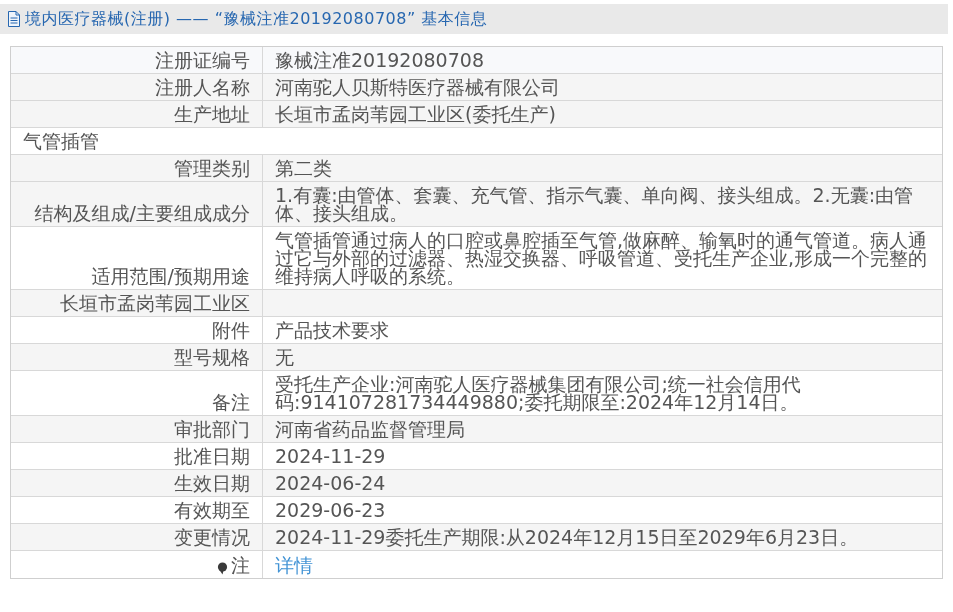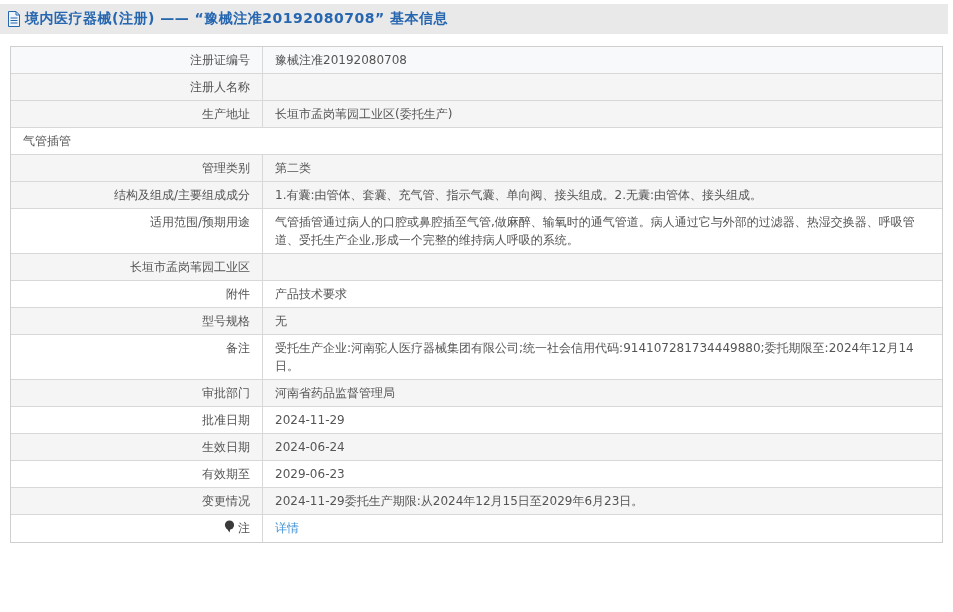--- a/index.html
+++ b/index.html
@@ -13,30 +13,30 @@
     --barbg:#e9e9e9;
   }
   *{box-sizing:border-box;margin:0;padding:0;}
   html,body{width:953px;height:612px;overflow:hidden;background:#ffffff;
     font-family:"DejaVu Sans","Liberation Sans",sans-serif;}
   .title-bar{
     margin:4px 5px 0 0;height:30px;background:var(--barbg);
     display:flex;align-items:center;padding-left:7px;
   }
   .doc-icon{display:inline-flex;margin-right:4px;}
-  .title-text{font-size:14px;font-weight:bold;color:var(--accent);letter-spacing:0.5px;}
+  .title-text{font-size:16px;font-weight:normal;color:var(--accent);letter-spacing:0.5px;}
   .info-table{
     margin:12px 10px 0 10px;width:933px;
     border:1px solid var(--border);background:#fff;
   }
   .row{display:flex;align-items:stretch;border-bottom:1px solid #d8d8d8;background:#ffffff;min-height:27px;}
   .row:last-child{border-bottom:none;}
   .row.alt{background:var(--stripe);}
   .row.first{background:var(--firstrow);}
-  .cell{display:flex;align-items:flex-start;font-size:12px;line-height:18px;padding:4px 12px;}
+  .cell{display:flex;align-items:flex-end;font-size:19px;line-height:18px;padding:4px 12px;}
   .cell.label{
     flex:0 0 252px;justify-content:flex-end;text-align:right;
     border-right:1px solid #d8d8d8;color:var(--label);
   }
   .cell.value{flex:1;color:var(--value);}
   .note-icon{display:inline-flex;margin-right:3px;position:relative;top:1px;}
   a.details-link{color:var(--link);text-decoration:none;cursor:pointer;}
 </style>
 </head>
 <body>
@@ -63,20 +63,23 @@
     <div class="cell value">
       <span class="value-text">豫械注准20192080708</span>
     </div>
   </div>
 
   <div class="row alt">
     <div class="cell label">
 
       <span class="label-text">注册人名称</span>
     </div>
+    <div class="cell value">
+      <span class="value-text">河南驼人贝斯特医疗器械有限公司</span>
+    </div>
   </div>
 
 
   <div class="row alt">
     <div class="cell label">
 
       <span class="label-text">生产地址</span>
     </div>
     <div class="cell value">
       <span class="value-text">长垣市孟岗苇园工业区(委托生产)</span>

